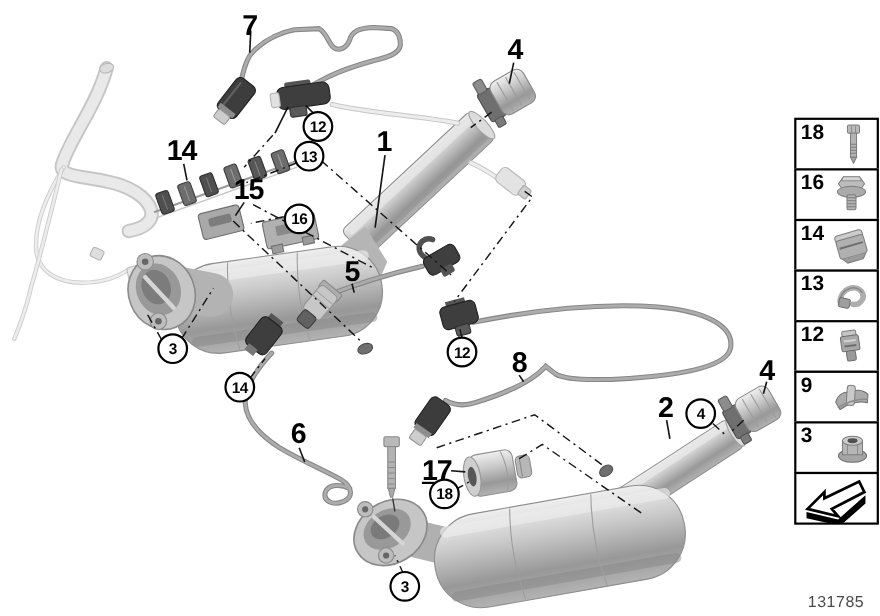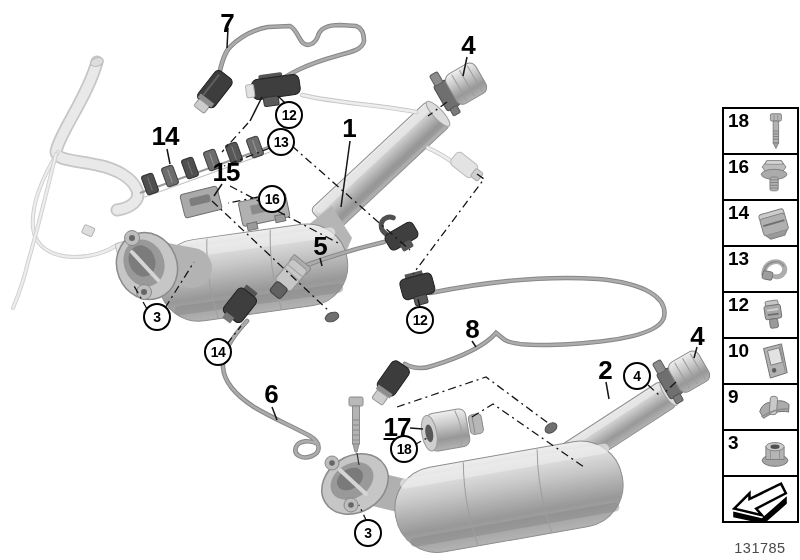--- a/index.html
+++ b/index.html
@@ -372,31 +372,20 @@
         <g transform="rotate(-8 21 21)">
           <rect x="13" y="6" width="14" height="6" rx="1.5" fill="#c6c6c6" stroke="#7c7c7c"></rect>
           <rect x="11" y="11" width="18" height="15" rx="2" fill="#a8a8a8" stroke="#6e6e6e"></rect>
           <line x1="14" y1="16" x2="26" y2="16" stroke="#d2d2d2" stroke-width="2"></line>
           <line x1="14" y1="21" x2="26" y2="21" stroke="#6e6e6e" stroke-width="2"></line>
           <rect x="15" y="26" width="9" height="10" rx="2" fill="#9a9a9a" stroke="#6e6e6e"></rect>
         </g>
       </svg>
     </div>
 
-    <div class="cell">
-      <span class="num">10</span>
-      <svg class="ic" width="42" height="42" viewBox="0 0 44 46">
-        <g transform="rotate(-6 22 22)">
-          <polygon points="11,7 31,4 34,36 15,40" fill="#b3b3b3" stroke="#6e6e6e"></polygon>
-          <polygon points="15,10 28,8 30,24 17,26" fill="#e2e2e2" stroke="#7c7c7c"></polygon>
-          <circle cx="20" cy="32" r="2.5" fill="#5e5e5e"></circle>
-          <line x1="29" y1="5" x2="32" y2="35" stroke="#8a8a8a"></line>
-        </g>
-      </svg>
-    </div>
 
     <div class="cell">
       <span class="num">9</span>
       <svg class="ic" width="42" height="42" viewBox="0 0 44 46">
         <g transform="rotate(-10 22 24)">
           <path d="M5,24 C9,16 17,14 21,18 C25,14 34,16 38,22 L36,30 C28,26 15,28 8,32 Z" fill="#ababab" stroke="#6e6e6e"></path>
           <rect x="17" y="10" width="8" height="20" rx="3" fill="#c9c9c9" stroke="#7c7c7c" transform="rotate(14 21 20)"></rect>
           <path d="M6,30 C14,26 28,24 37,27" fill="none" stroke="#8a8a8a" stroke-width="1.5"></path>
         </g>
       </svg>

